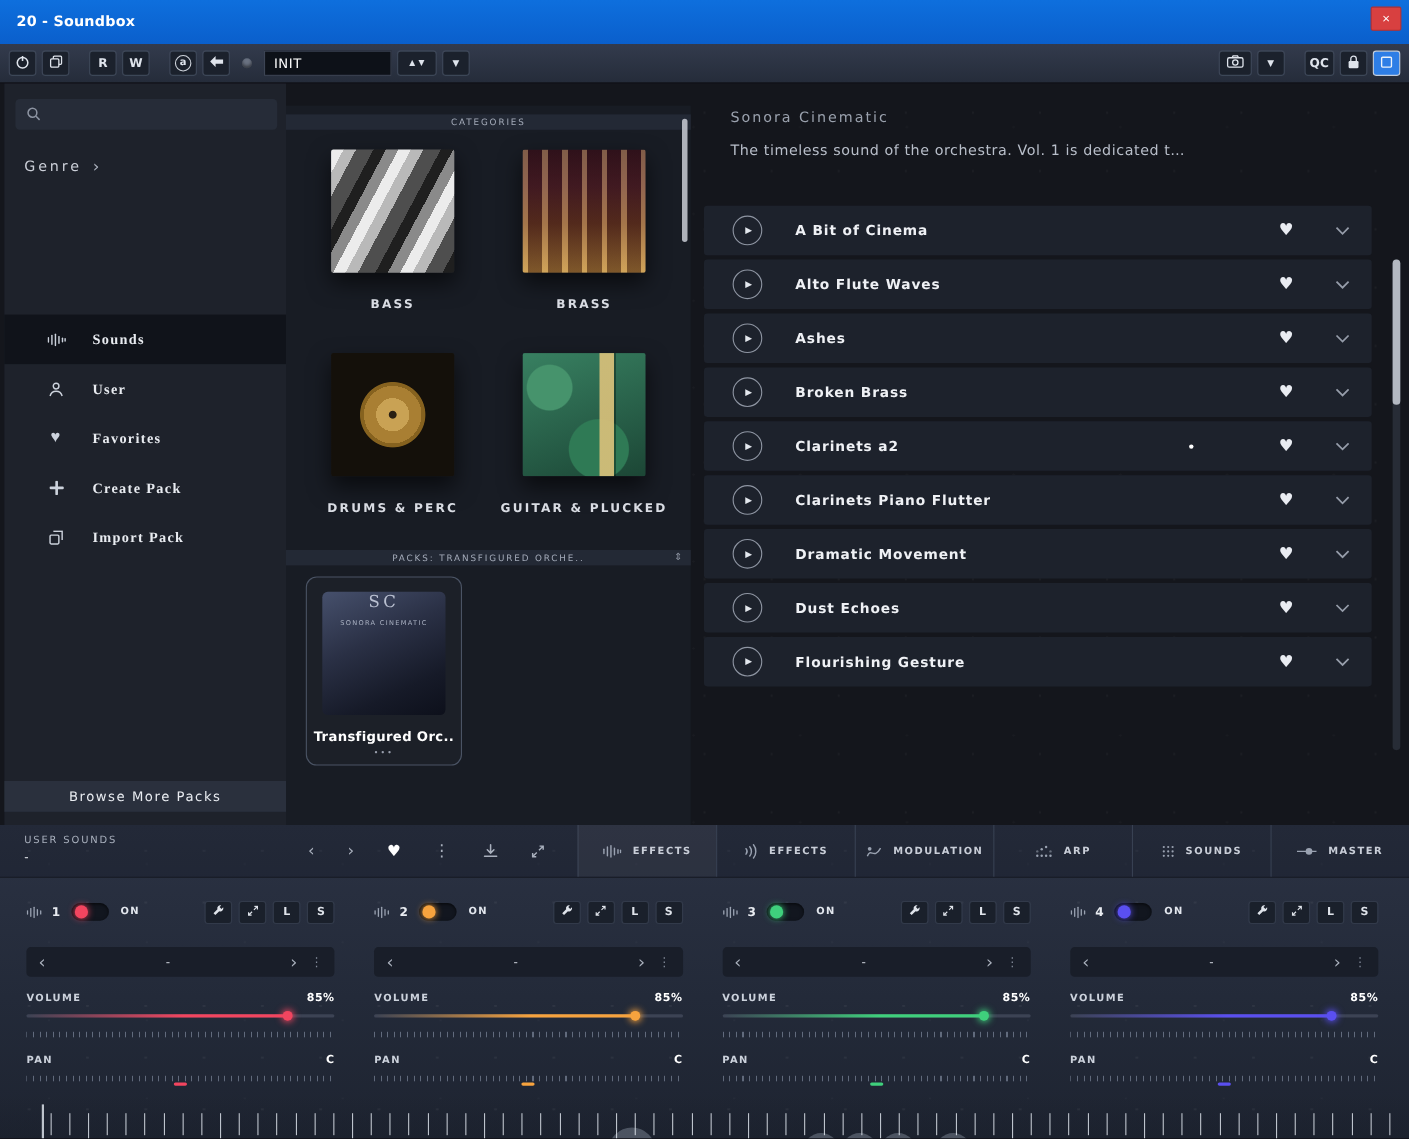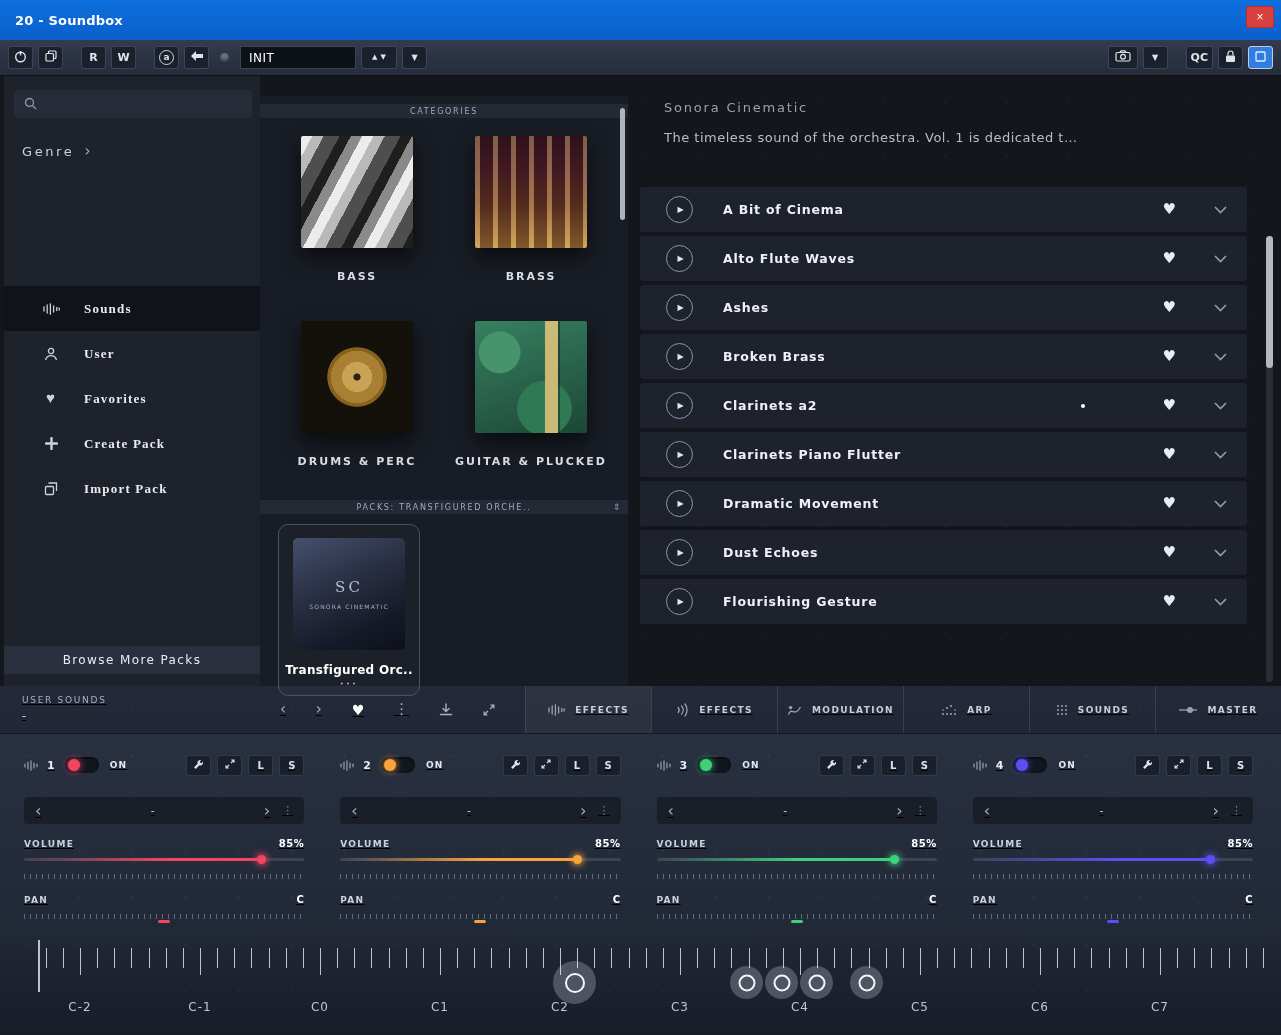--- a/index.html
+++ b/index.html
@@ -48,21 +48,21 @@
   .tiles{display:grid;grid-template-columns:1fr 1fr;padding:18px 10px 0;justify-items:center;row-gap:38px;}
   .tile{display:flex;flex-direction:column;align-items:center;cursor:pointer;}
   .tile-img{width:112px;height:112px;border-radius:2px;box-shadow:0 9px 20px rgba(0,0,0,.6);}
   .tile-label{margin-top:22px;font-size:11px;font-weight:bold;letter-spacing:2px;color:#d9dce3;white-space:nowrap;}
   .img-bass{background:repeating-linear-gradient(118deg,#ececec 0 10px,#b9b9b9 10px 20px,#4e4e4e 20px 34px,#1f1f1f 34px 44px,#8a8a8a 44px 54px);}
   .img-brass{background-image:repeating-linear-gradient(90deg,rgba(255,214,140,.38) 0 5px,rgba(40,15,18,.38) 5px 18px),linear-gradient(180deg,#33121f 0%,#50202a 30%,#6d3a22 60%,#b5853a 100%);}
   .img-drums{background:radial-gradient(circle at 50% 50%,#2a2013 0 4%,#c9a254 5% 19%,#a97f33 19% 33%,#86621f 33% 37%,#14100a 38% 100%);}
   .img-guitar{background-image:linear-gradient(90deg,rgba(0,0,0,0) 0 62%,rgba(216,192,122,.92) 63% 74%,rgba(0,0,0,.35) 74% 76%,rgba(0,0,0,0) 76%),radial-gradient(circle at 22% 28%,#46936c 0 17%,transparent 18%),radial-gradient(circle at 62% 78%,#2f7a55 0 24%,transparent 25%),linear-gradient(160deg,#388061,#245843 70%,#1c4635);}
   .packs-bar{margin-top:32px;}
   .pack-card{margin:10px 0 0 18px;width:142px;border:1px solid #4a5364;border-radius:10px;padding:13px 0 7px;display:flex;flex-direction:column;align-items:center;background:rgba(255,255,255,.02);cursor:pointer;}
-  .pack-art{width:112px;height:112px;border-radius:5px;background:linear-gradient(155deg,#46506c 0%,#2a3045 40%,#161a28 75%,#0d101b 100%);display:flex;flex-direction:column;align-items:center;justify-content:center;gap:7px;}
+  .pack-art{width:112px;height:112px;border-radius:5px;background:linear-gradient(155deg,#46506c 0%,#2a3045 40%,#161a28 75%,#0d101b 100%);display:flex;flex-direction:column;align-items:center;justify-content:flex-start;gap:7px;}
   .pack-mono{color:#c8cede;font-size:15px;letter-spacing:3px;font-family:"DejaVu Serif","Liberation Serif",serif;opacity:.9;}
   .pack-brand{color:#aab1c2;font-size:6px;letter-spacing:1.2px;}
   .pack-label{margin-top:13px;font-size:12px;font-weight:bold;color:#fff;letter-spacing:.3px;}
   .pack-dots{margin-top:3px;color:#9aa0ae;font-size:7px;letter-spacing:2px;}
   .browser-scroll{position:absolute;right:3px;top:12px;width:5px;height:112px;background:#c9cdd5;border-radius:3px;opacity:.85;cursor:pointer;}
 
   
   .detail{flex:1;position:relative;padding:24px 20px 0 12px;display:flex;flex-direction:column;min-width:0;}
   .detail-head{margin-left:24px;}
   .d-vendor{font-size:13px;letter-spacing:1.8px;color:#9aa1ad;}
@@ -74,21 +74,21 @@
   .play-glyph{font-size:8px;color:#e4e8ee;margin-left:2px;line-height:1;}
   .sound-name{font-size:12.5px;font-weight:bold;letter-spacing:.8px;color:#eff1f5;white-space:nowrap;}
   .row-sp{flex:1;}
   .row-dot{width:4px;height:4px;border-radius:50%;background:#fff;margin-right:78px;flex:none;}
   .row-heart{font-size:15px;color:#e9ecf2;margin-right:38px;cursor:pointer;line-height:1;}
   .row-chev{display:flex;cursor:pointer;color:#969daa;}
   .detail-scroll{position:absolute;right:8px;top:160px;width:7px;height:446px;background:#272c36;border-radius:4px;cursor:pointer;}
   .detail-scroll::after{content:"";position:absolute;left:0;top:0;width:7px;height:132px;background:#b3b8c1;border-radius:4px;}
 
   
-  .bottom{height:349px;flex:none;background-image:radial-gradient(rgba(255,255,255,.05) 1px,transparent 1.3px),radial-gradient(rgba(255,255,255,.03) 1px,transparent 1.3px),linear-gradient(180deg,#2b3243,#232a39 55%,#1e2431);background-size:53px 47px,89px 71px,100% 100%;text-decoration:underline;}
+  .bottom{height:285px;flex:none;background-image:radial-gradient(rgba(255,255,255,.05) 1px,transparent 1.3px),radial-gradient(rgba(255,255,255,.03) 1px,transparent 1.3px),linear-gradient(180deg,#2b3243,#232a39 55%,#1e2431);background-size:53px 47px,89px 71px,100% 100%;}
   .bbar{height:48px;display:flex;align-items:stretch;background:rgba(15,19,28,.28);border-bottom:1px solid rgba(0,0,0,.35);}
   .us-block{width:250px;padding:9px 0 0 22px;flex:none;}
   .us-label{font-size:9px;letter-spacing:1.7px;color:#a9b0bd;}
   .us-value{margin-top:4px;font-size:11px;color:#e8ebf0;}
   .bicons{width:275px;display:flex;align-items:center;justify-content:space-evenly;color:#a9b0bd;flex:none;}
   .bicon{font-size:15px;cursor:pointer;display:flex;line-height:1;}
   .bicon.heart{color:#fff;font-size:14px;}
   .btabs{flex:1;display:flex;}
   .btab{flex:1;display:flex;align-items:center;justify-content:center;gap:10px;font-size:9px;font-weight:bold;letter-spacing:1.4px;color:#c9ced8;border-left:1px solid rgba(75,85,105,.55);cursor:pointer;}
   .btab .ticon{color:#9aa2b1;display:flex;}

